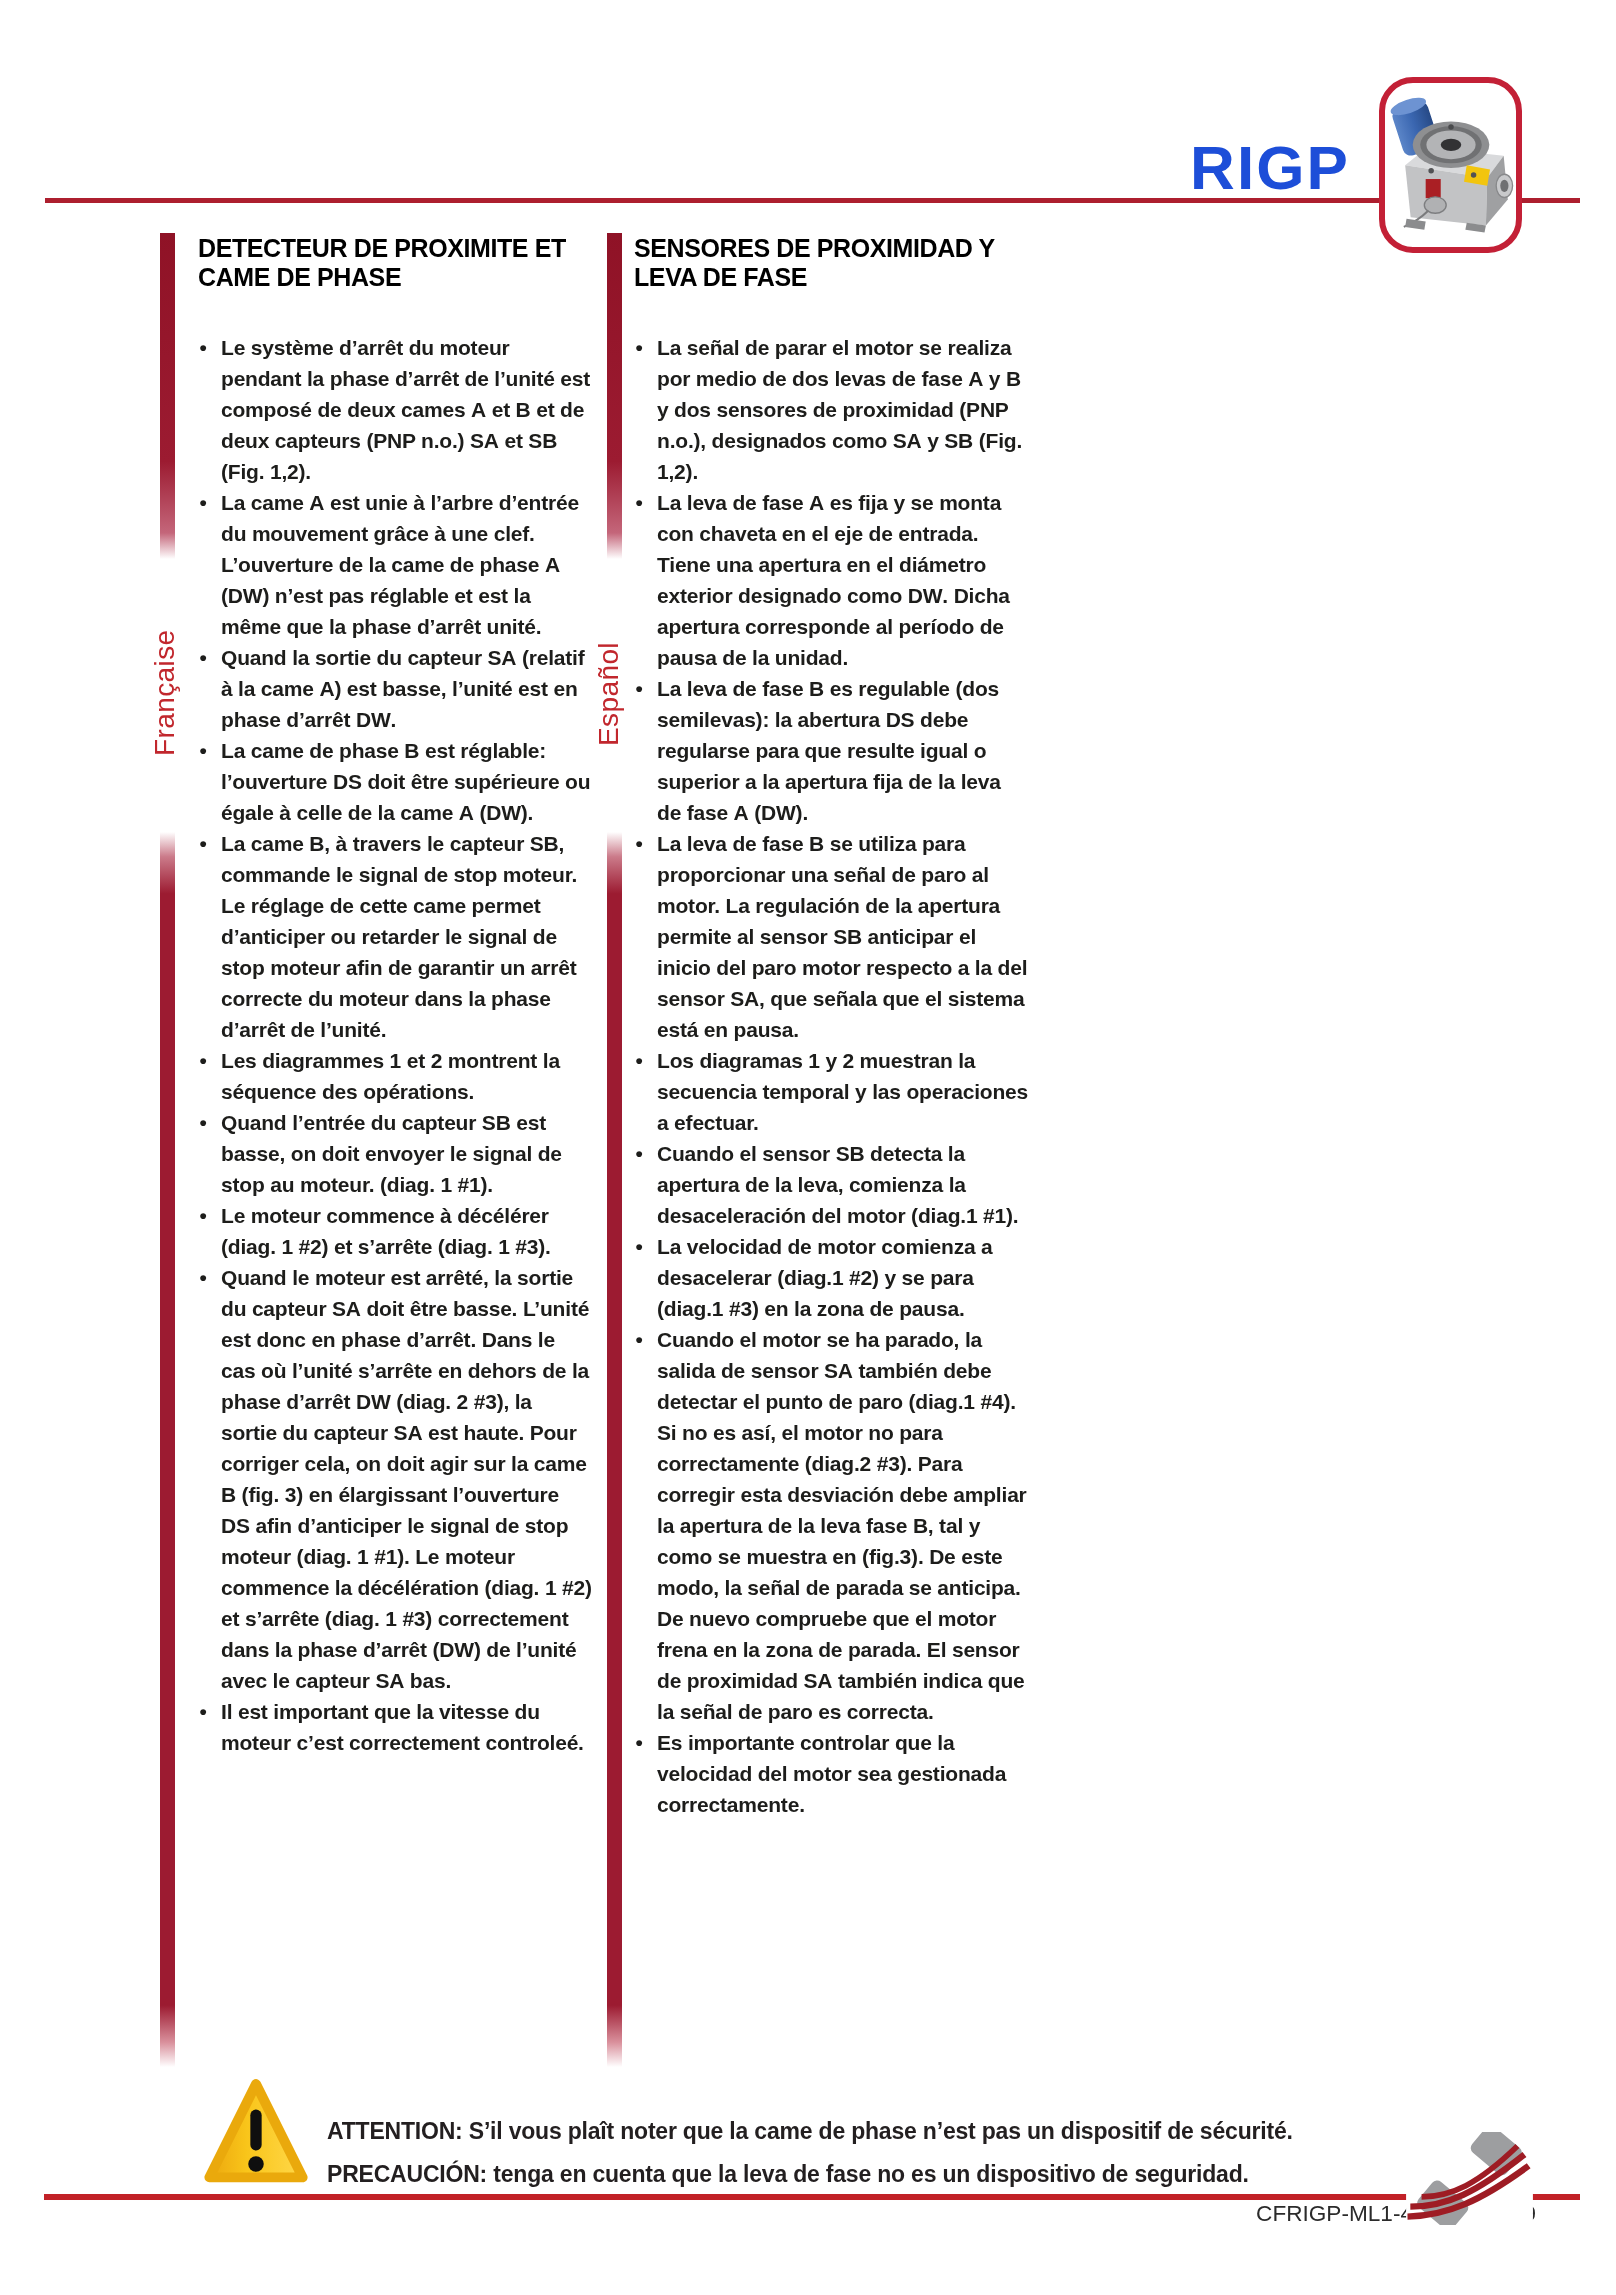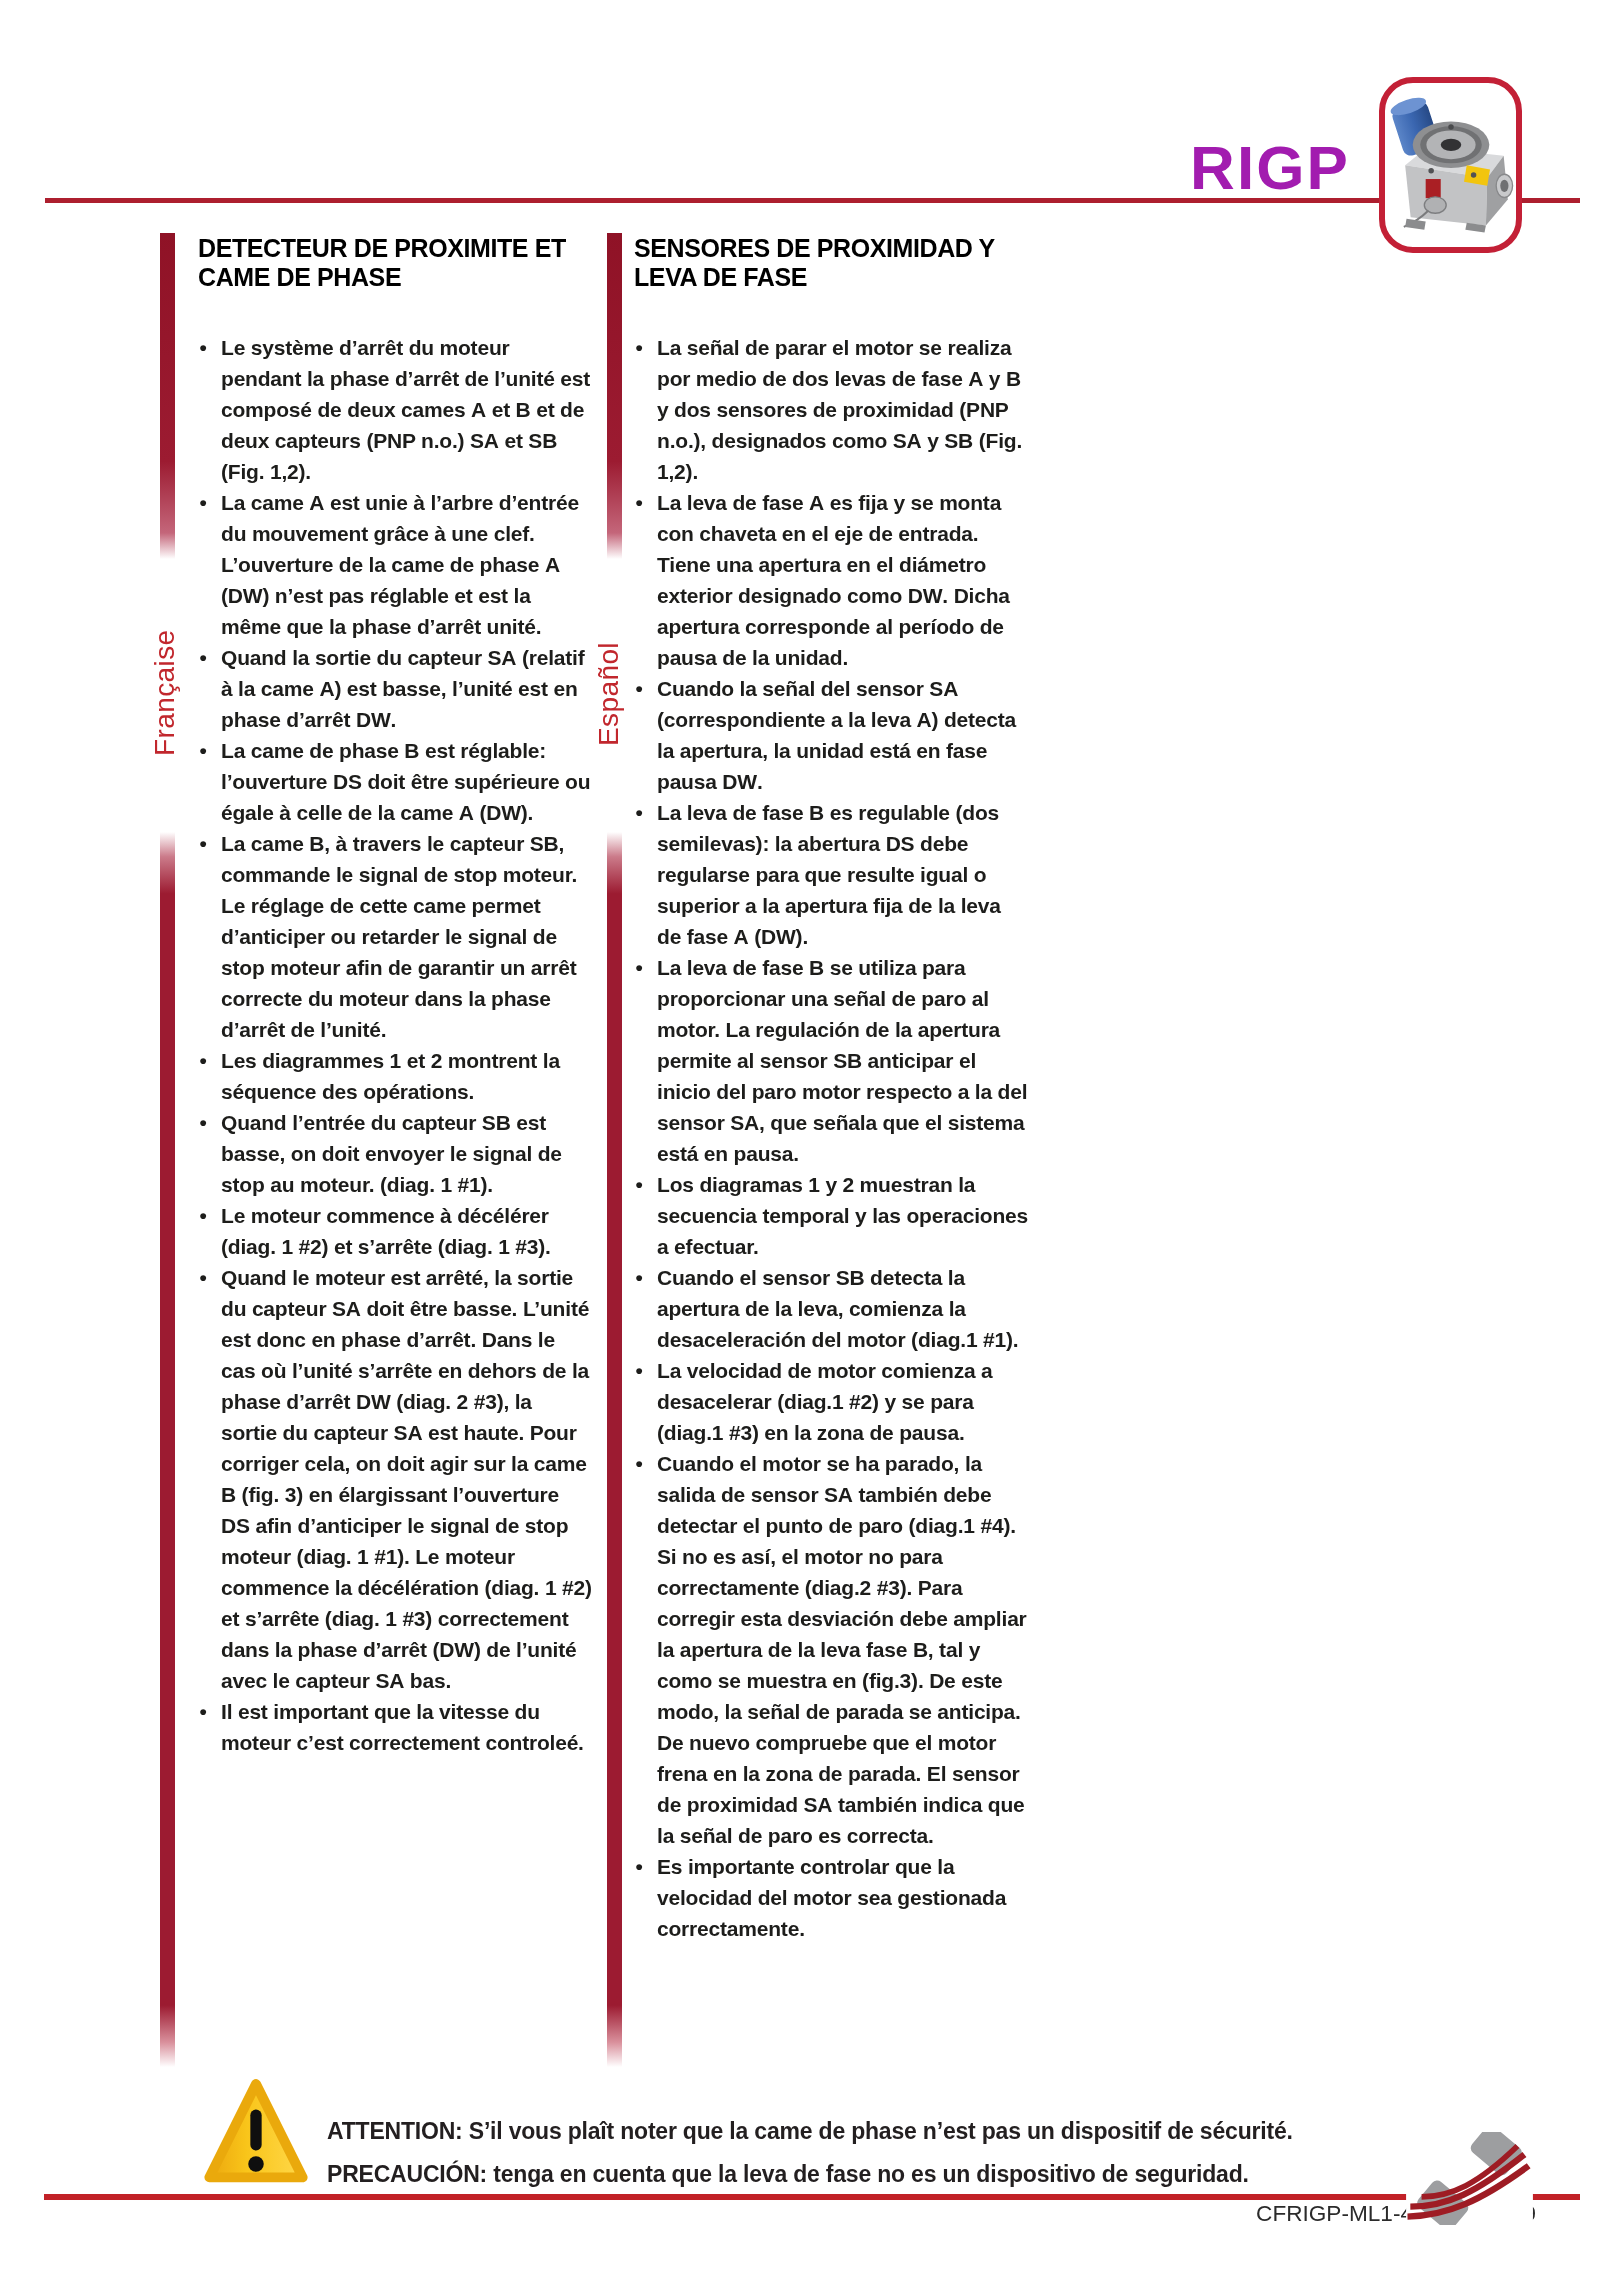--- a/index.html
+++ b/index.html
@@ -11,21 +11,21 @@
     color:#1d1d1b;
     overflow:hidden;
   }
   .header-rule {
     position:absolute; left:45px; top:198px; width:1535px; height:5px;
     background:#ad1f2f; z-index:1;
   }
   .brand {
     position:absolute; top:137px; left:1087px; width:263px;
     text-align:right; font-size:62px; font-weight:bold;
-    letter-spacing:2.1px; color:#a21caf; line-height:1;
+    letter-spacing:2.1px; color:#1d4ed8; line-height:1;
   }
   .photo-frame {
     position:absolute; left:1379px; top:77px; width:143px; height:176px;
     background:#ffffff; border:6.4px solid #c32036; border-radius:34px;
     z-index:2; display:flex; align-items:center; justify-content:center;
     overflow:hidden;
   }
   .vbar { position:absolute; width:15px; z-index:1; }
   .vbar.fr-top { left:160px; top:233px; height:326px;
     background:linear-gradient(180deg,#8f1226 0%,#9c1b31 70%,#c4667a 92%,#ffffff 100%); }
@@ -133,21 +133,20 @@
 </div>
 
 <div class="col es">
   <div class="col-title">
       <div>SENSORES DE PROXIMIDAD Y</div>
       <div>LEVA DE FASE</div>
     </div>
   <ul class="bullets">
       <li>La señal de parar el motor se realiza por medio de dos levas de fase <b>A</b> y <b>B</b> y dos sensores de proximidad (PNP n.o.), designados como <b>SA</b> y <b>SB</b> (<b>Fig. 1,2</b>).</li>
       <li>La leva de fase <b>A</b> es fija y se monta con chaveta en el eje de entrada. Tiene una apertura en el diámetro exterior designado como <b>DW</b>. Dicha apertura corresponde al período de pausa de la unidad.</li>
-      <li>Cuando la señal del sensor <b>SA</b> (correspondiente a la leva <b>A</b>) detecta la apertura, la unidad está en fase pausa <b>DW</b>.</li>
       <li>La leva de fase <b>B</b> es regulable (dos semilevas): la abertura <b>DS</b> debe regularse para que resulte igual o superior a la apertura fija de la leva de fase <b>A</b> (<b>DW</b>).</li>
       <li>La leva de fase <b>B</b> se utiliza para proporcionar una señal de paro al motor. La regulación de la apertura permite al sensor <b>SB</b> anticipar el inicio del paro motor respecto a la del sensor <b>SA</b>, que señala que el sistema está en pausa.</li>
       <li>Los <b>diagramas 1</b> y <b>2</b> muestran la secuencia temporal y las operaciones a efectuar.</li>
       <li>Cuando el sensor <b>SB</b> detecta la apertura de la leva, comienza la desaceleración del motor (<b>diag.1 #1</b>).</li>
       <li>La velocidad de motor comienza a desacelerar (<b>diag.1 #2</b>) y se para (<b>diag.1 #3</b>) en la zona de pausa.</li>
       <li>Cuando el motor se ha parado, la salida de sensor <b>SA</b> también debe detectar el punto de paro (<b>diag.1 #4</b>). Si no es así, el motor no para correctamente (<b>diag.2 #3</b>). Para corregir esta desviación debe ampliar la apertura de la leva fase <b>B</b>, tal y como se muestra en (<b>fig.3</b>). De este modo, la señal de parada se anticipa. De nuevo compruebe que el motor frena en la zona de parada. El sensor de proximidad <b>SA</b> también indica que la señal de paro es correcta.</li>
       <li>Es importante controlar que la velocidad del motor sea gestionada correctamente.</li>
     </ul>
 </div>
 

